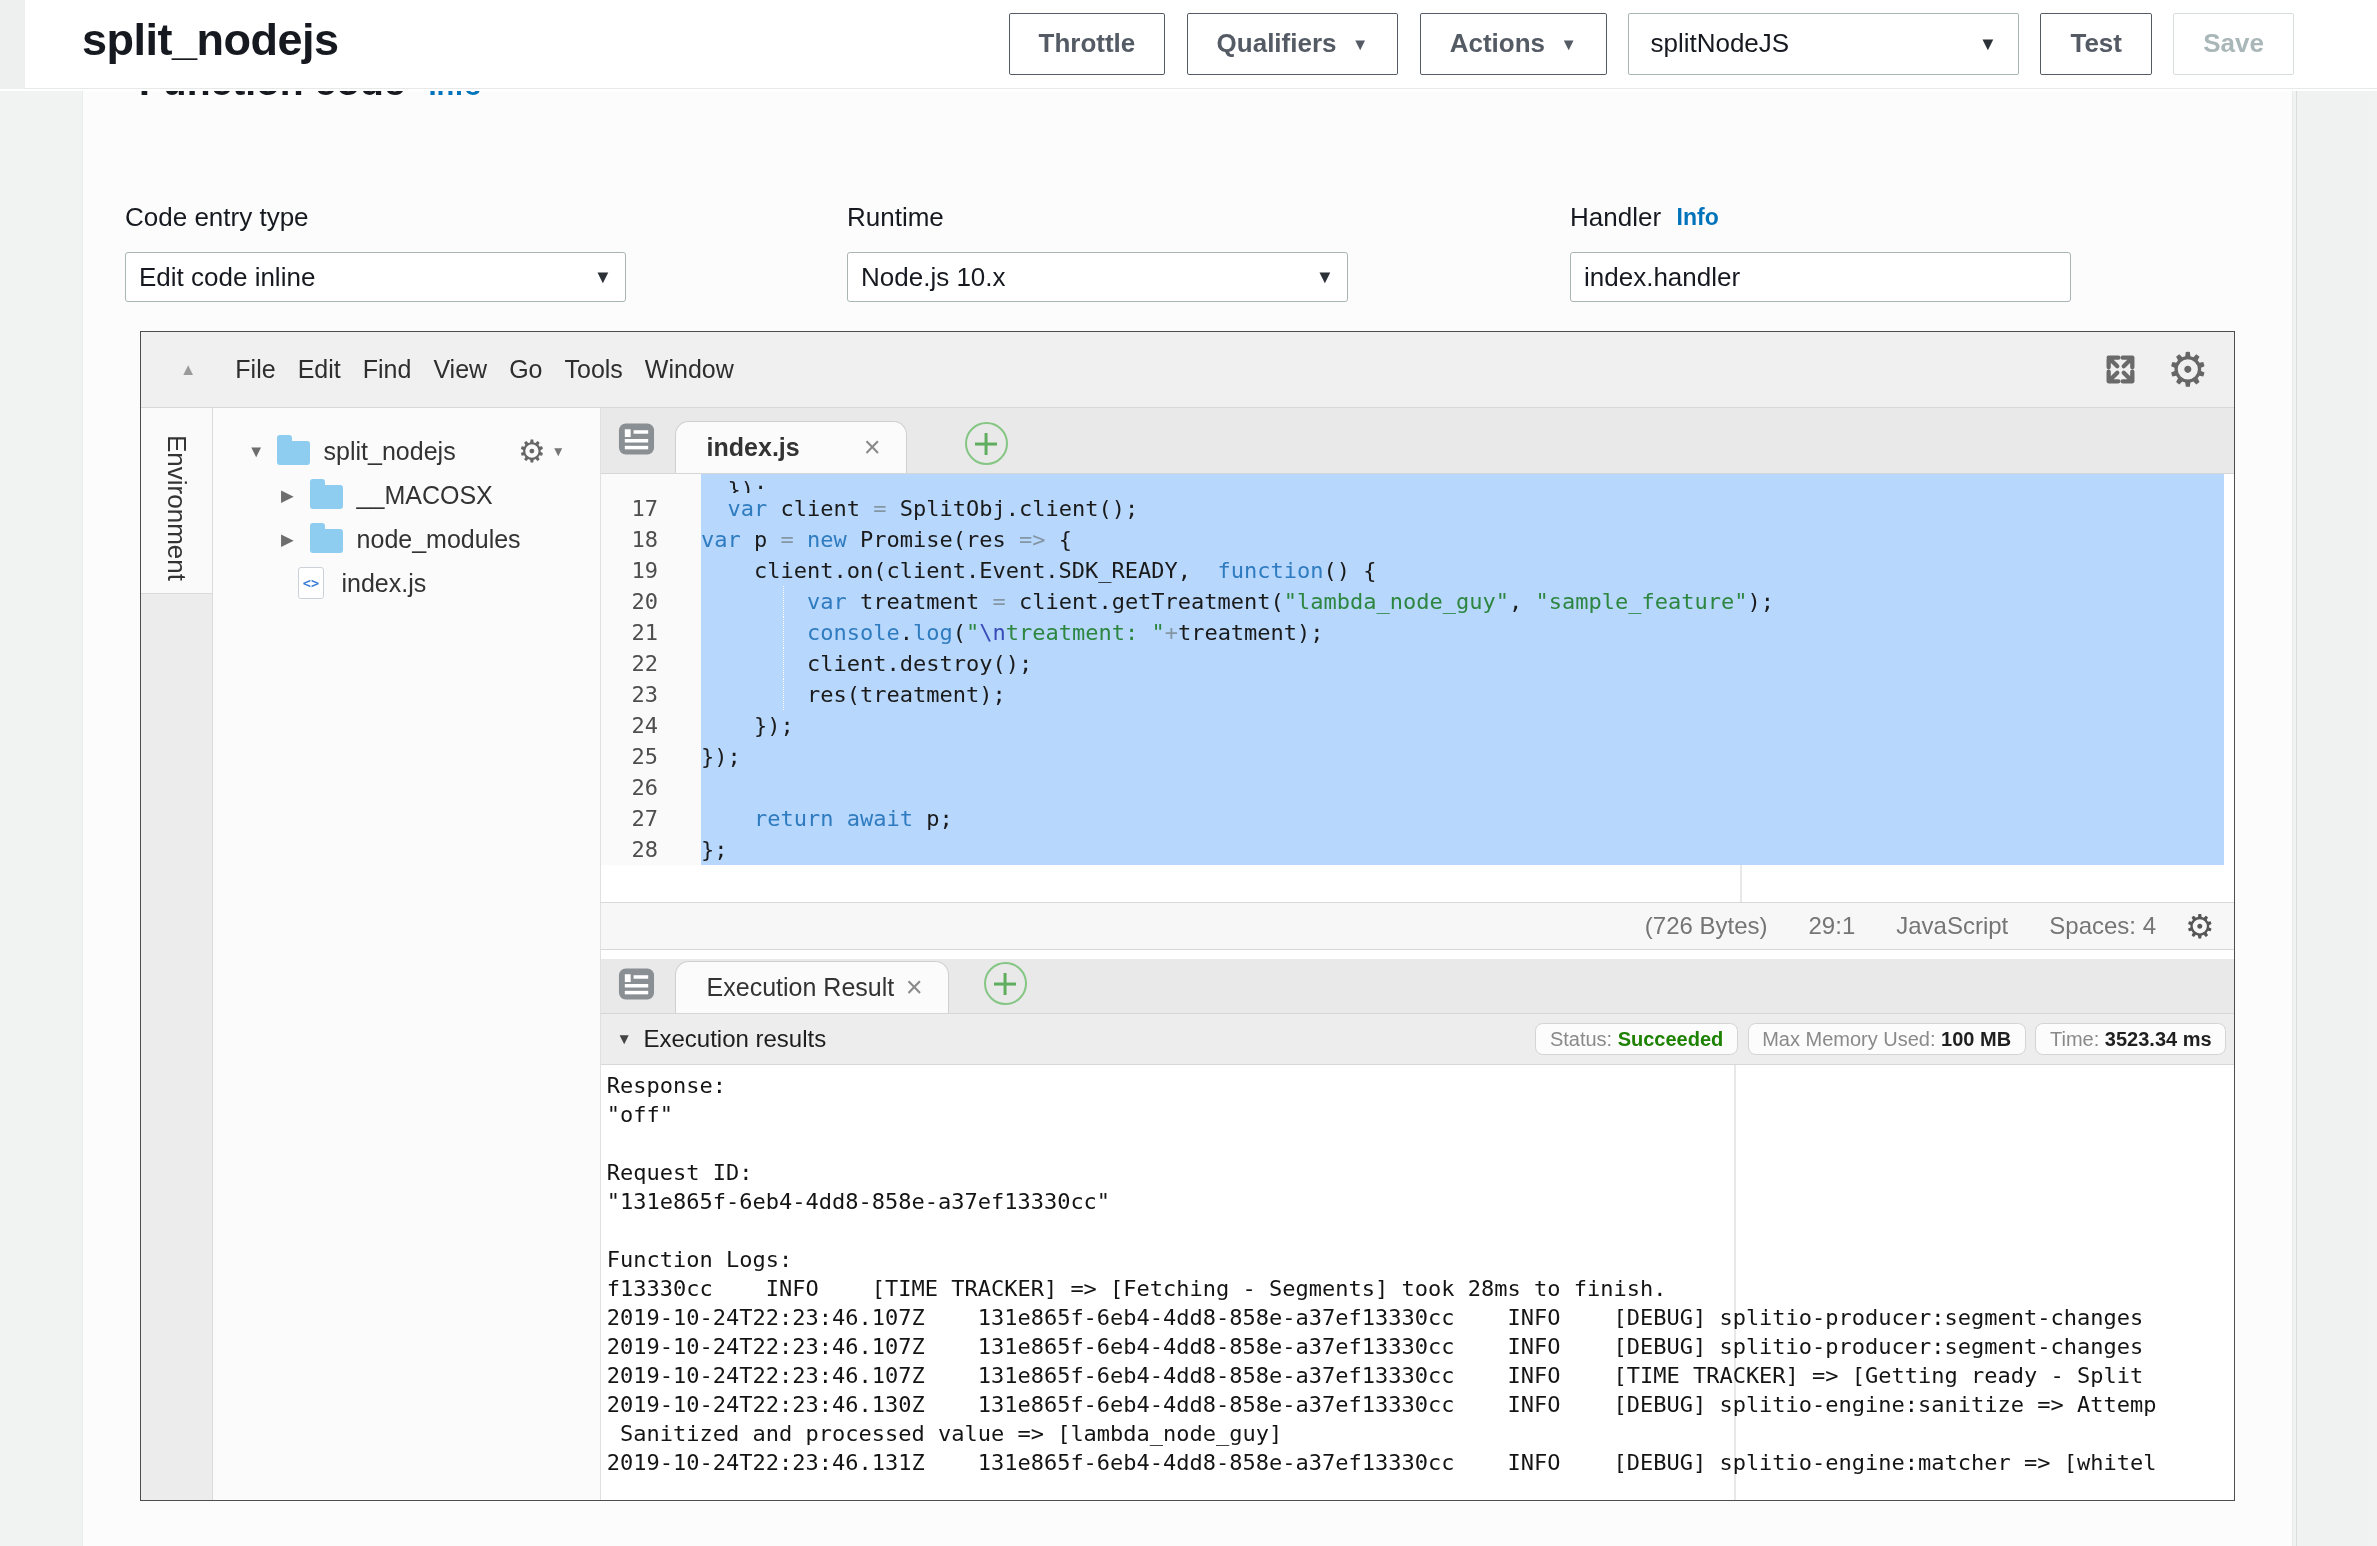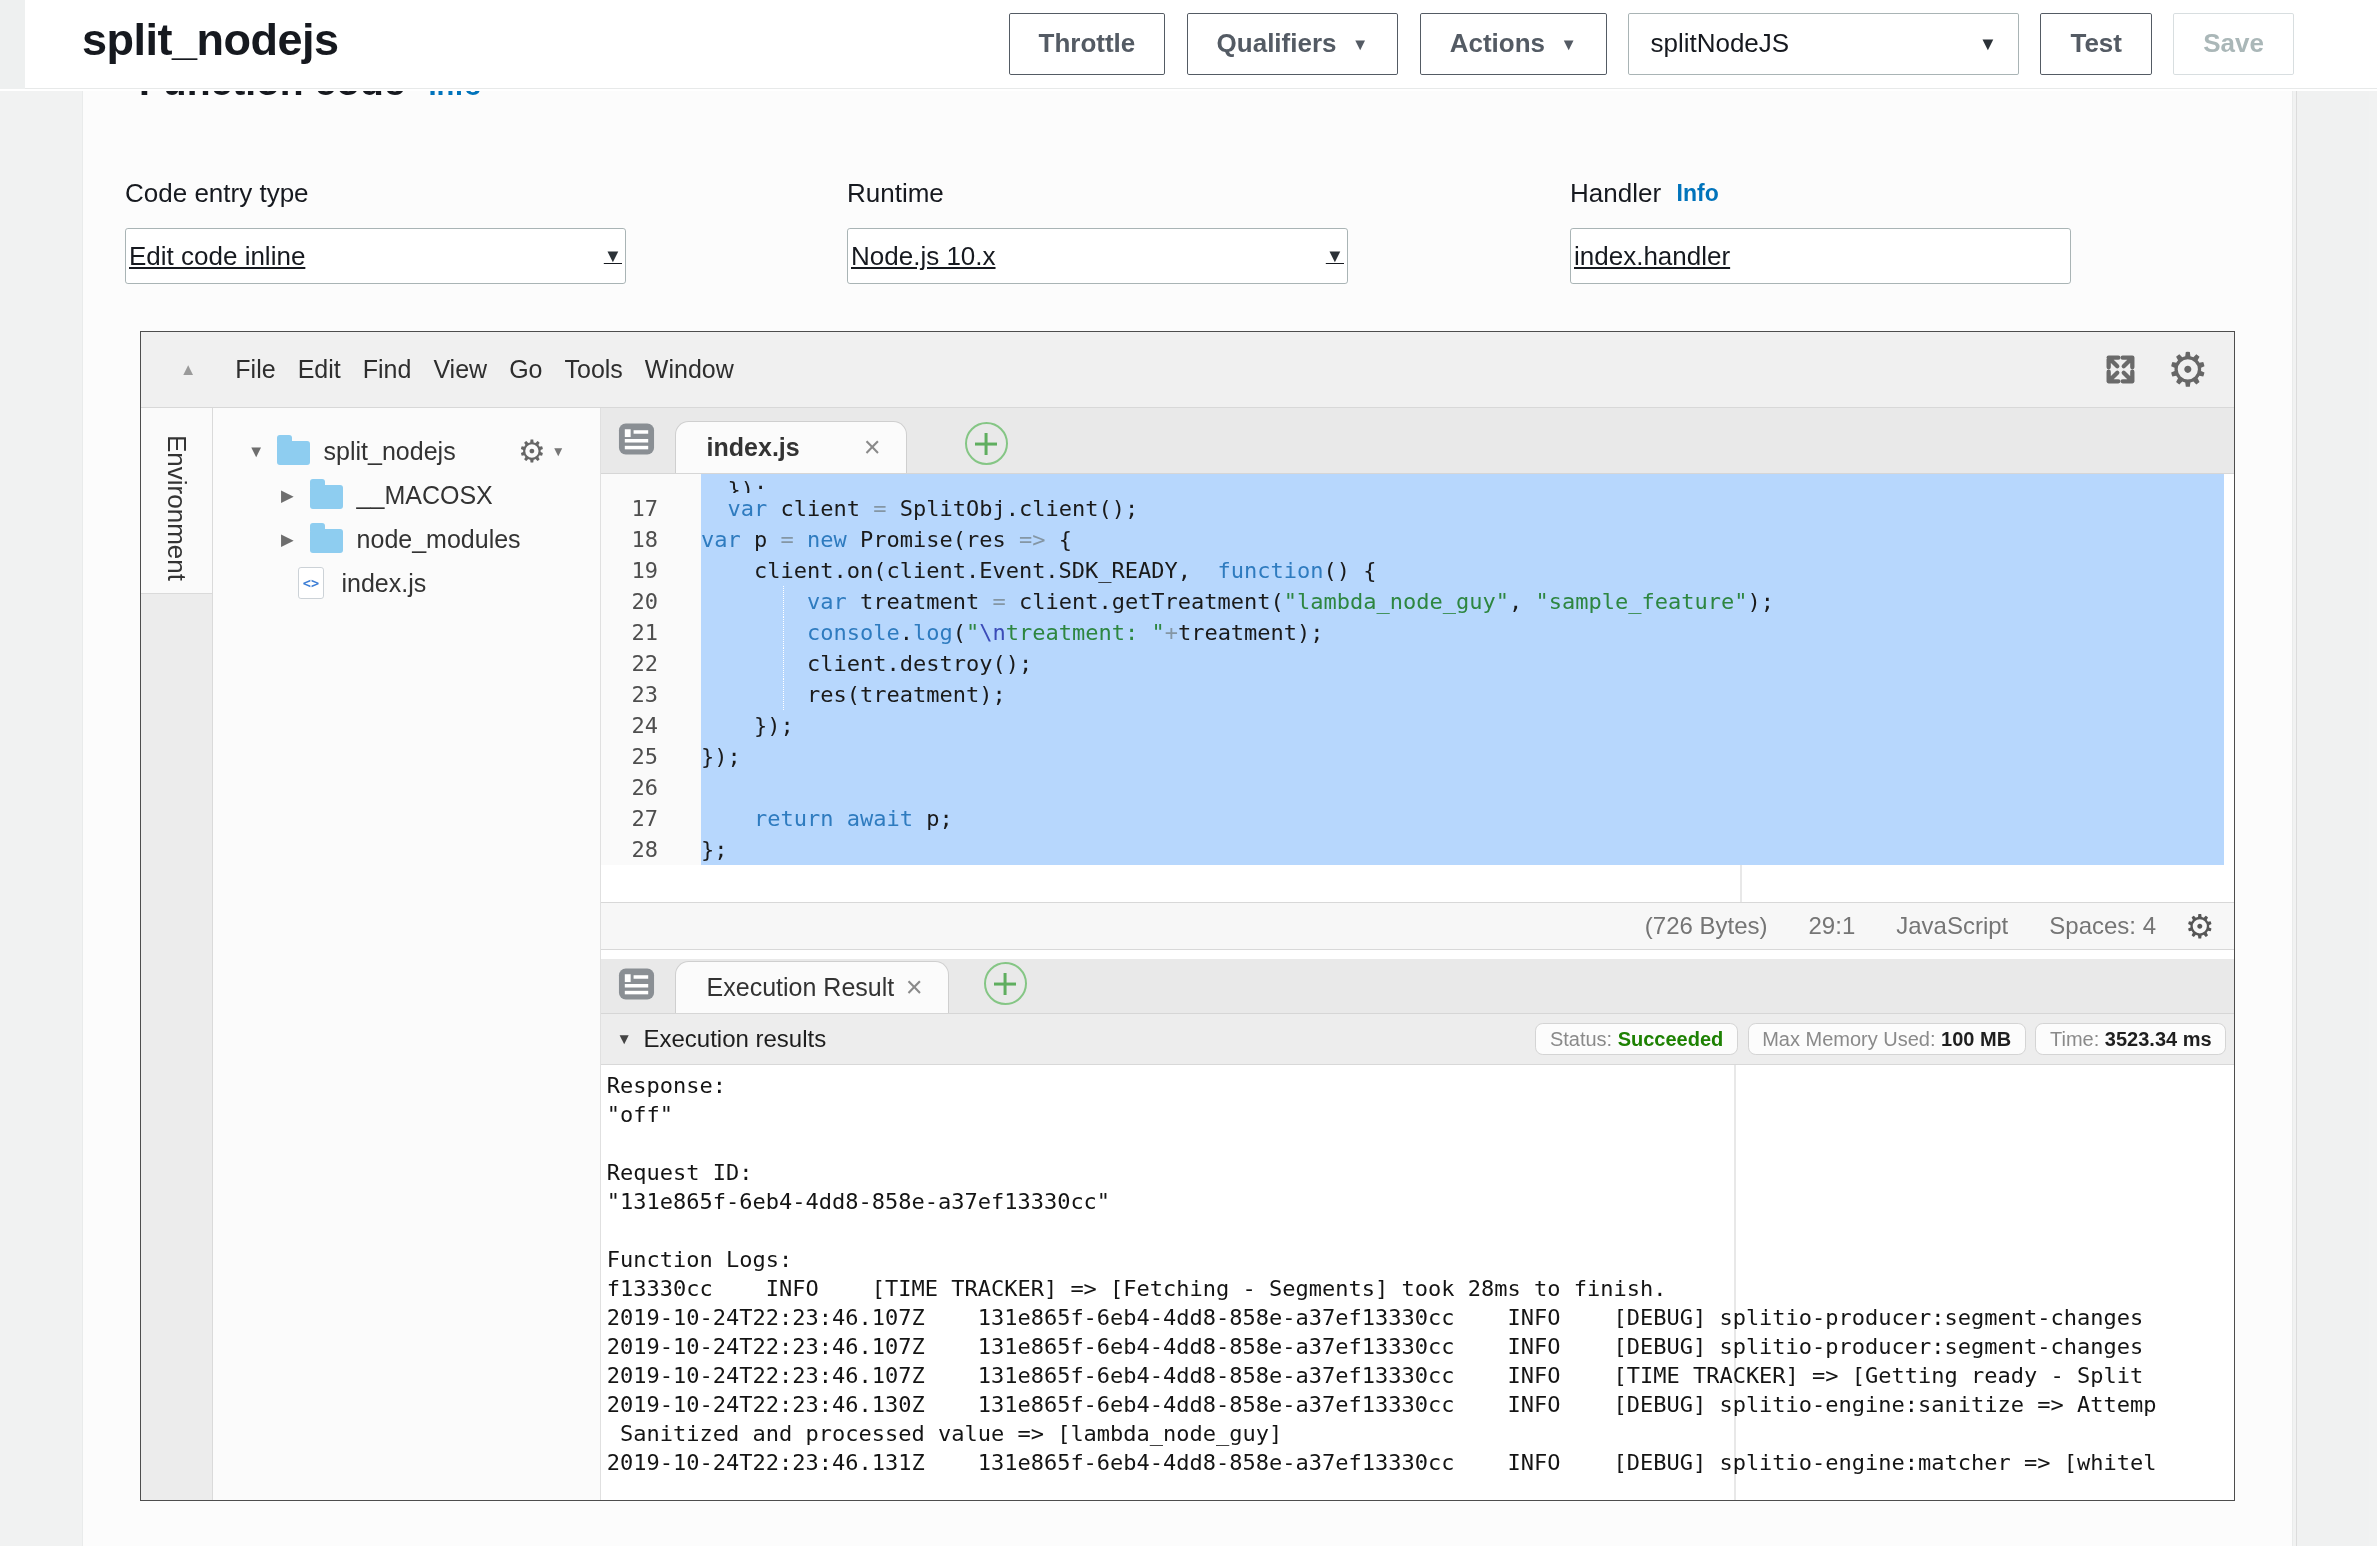--- a/index.html
+++ b/index.html
@@ -31,25 +31,25 @@
   .right-strip { position:absolute; top:0; left:2296px; width:73px; bottom:0;
     background:#f0f1f1; border-left:1px solid #dcdcdc; }
   .clip-head { position:absolute; top:0; left:56px; height:11.6px; width:776px; overflow:hidden; }
   .clip-head .big { display:inline-block; font-size:39px; font-weight:700; color:#16191f;
     transform:translateY(-31px); }
   .clip-head .inf { display:inline-block; font-size:29px; font-weight:700; color:#0073bb;
     transform:translateY(-31px); margin-left:23px; }
 
   
   .ffield { position:absolute; width:501px; }
-  .ffield .flabel { font-size:26px; color:#16191f; display:flex; align-items:center; gap:15.5px; }
+  .ffield .flabel { font-size:26px; color:#16191f; display:flex; align-items:center; gap:15.5px;margin-top:24px; }
   .ffield .flabel .info { color:#0073bb; font-weight:700; font-size:23px; cursor:pointer; }
-  .fctl { margin-top:19.4px; height:56px; border:1.9px solid #a9b4b5; border-radius:2.9px;
-    background:#fff; display:flex; align-items:center; padding:0 3px; font-size:26px;
-    color:#16191f;text-decoration:underline; }
+  .fctl { margin-top:19.4px; height:50px; border:1.9px solid #a9b4b5; border-radius:2.9px;
+    background:#fff; display:flex; align-items:center; padding:0 13px; font-size:26px;
+    color:#16191f; }
   .fctl .dd { margin-left:auto; font-size:18.4px; color:#2b3137; }
   .fctl input { border:none; outline:none; font-size:26px; color:#16191f; width:100%;
     font-family:"Liberation Sans",sans-serif; background:transparent; }
 
   
   .frame { position:absolute; left:57px; top:240px; width:2095px; height:1170px;
     border:1.9px solid #4d4d4d; background:#fff; display:flex; flex-direction:column; }
   .menubar { height:76px; background:#f0f0f0; border-bottom:1px solid #d8d8d8;
     display:flex; align-items:center; padding:0 25px 0 39px; flex:0 0 auto; }
   .menubar .collapse { color:#9a9a9a; font-size:16.5px; margin-right:39px; cursor:pointer; }

